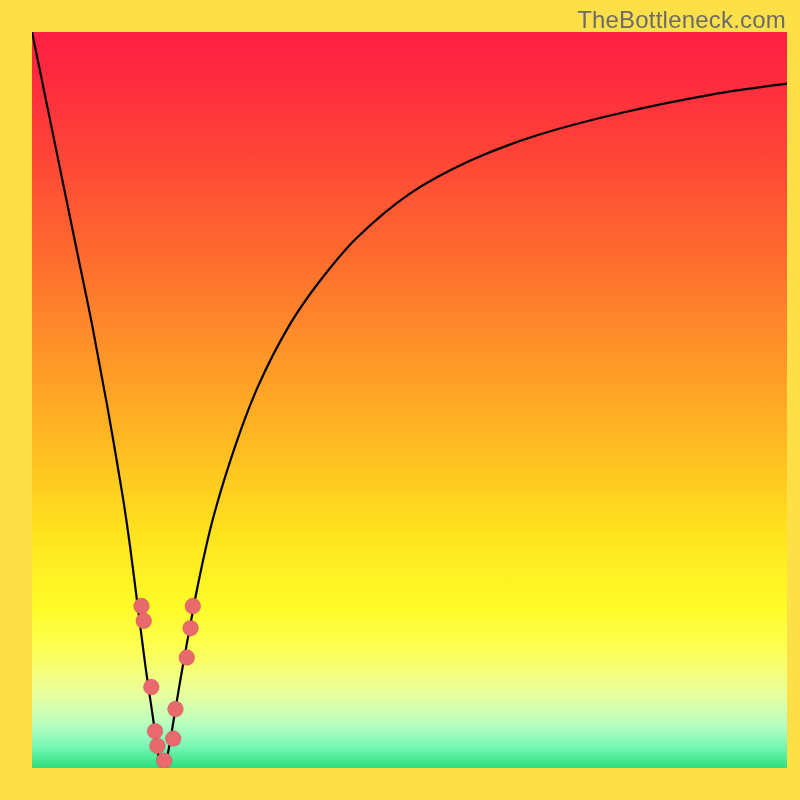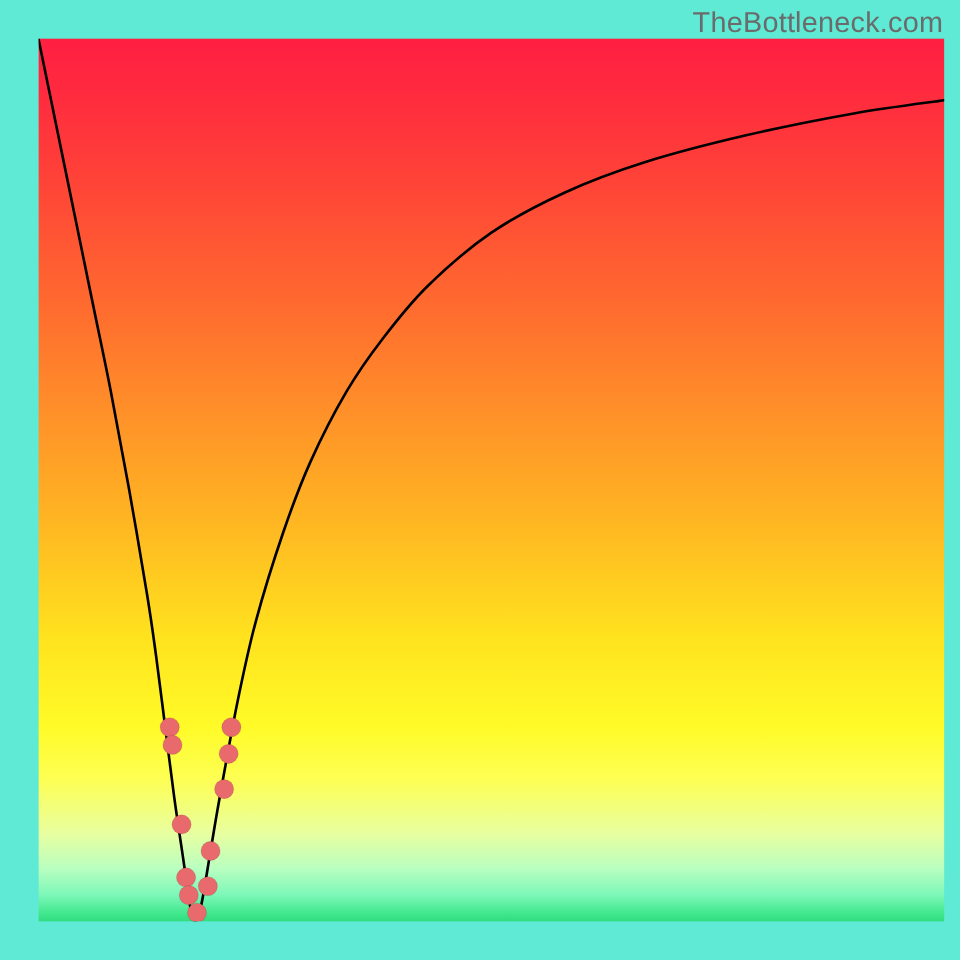--- a/index.html
+++ b/index.html
@@ -8,21 +8,21 @@
     width: 800px;
     height: 800px;
     overflow: hidden;
     background: #000;
     font-family: Arial, Helvetica, sans-serif;
   }
   .frame {
     position: absolute;
     left: 0; top: 0;
     width: 800px; height: 800px;
-    background: #5eead4;
+    background: #fde047;
   }
   .plot {
     position: absolute;
     left: 32px;
     top: 32px;
     width: 755px;
     height: 736px;
     overflow: hidden;
   }
   .gradient {

